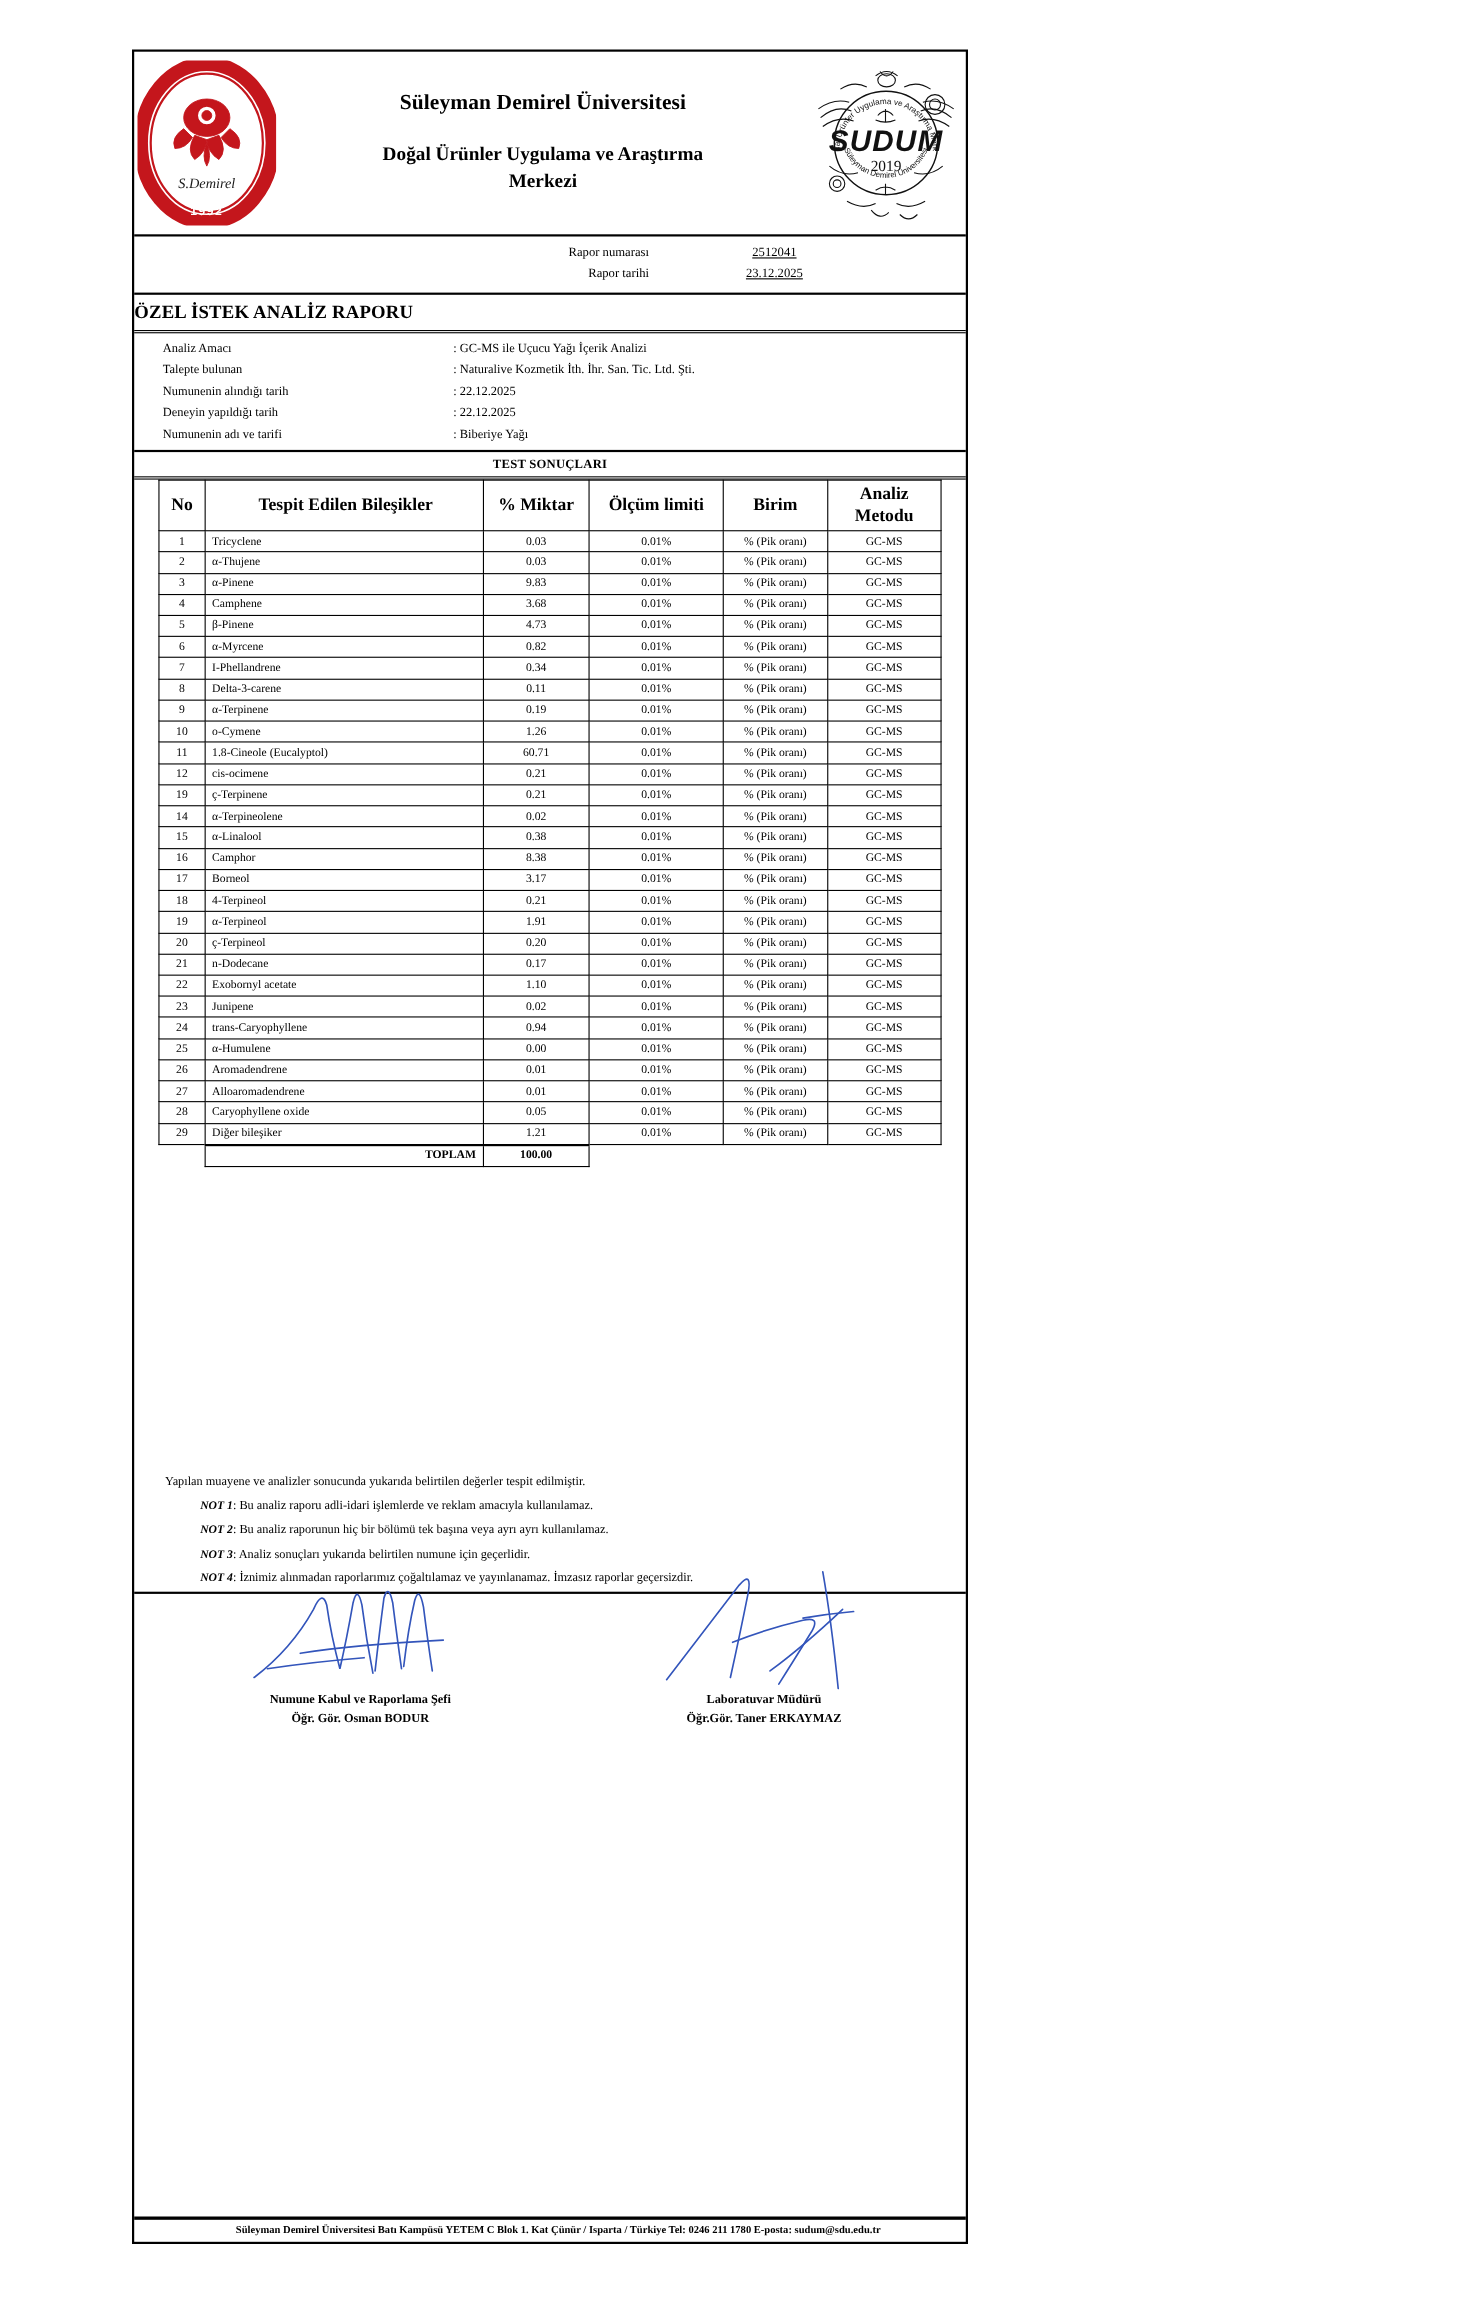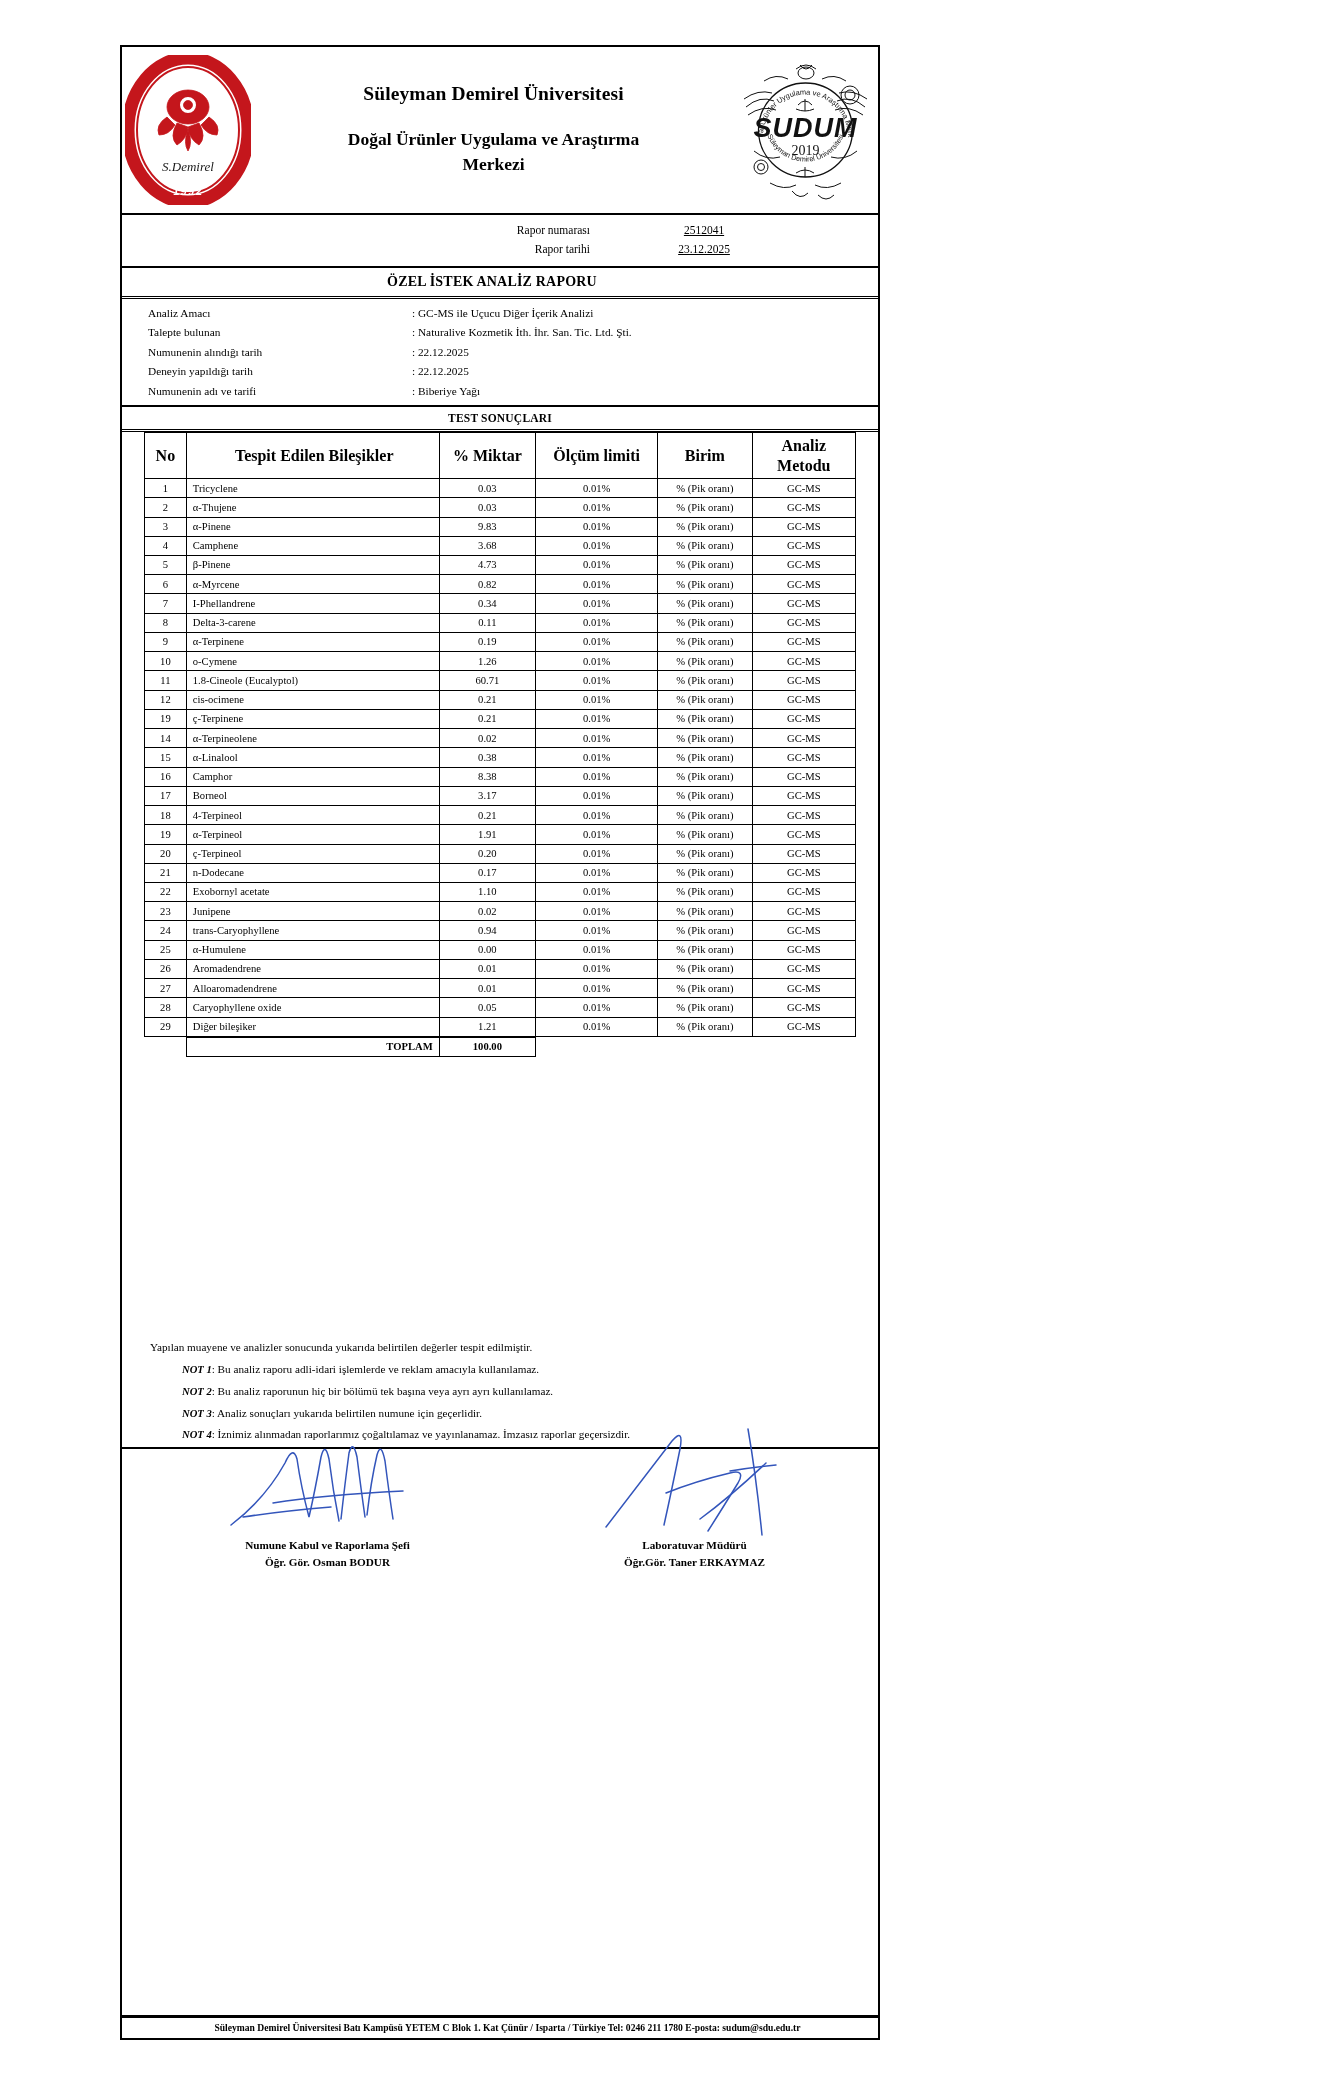--- a/index.html
+++ b/index.html
@@ -88,22 +88,21 @@
     padding-right: 14px;
   }
   .meta-value {
     width: 200px;
     text-align: center;
     text-decoration: underline;
   }
 
   
   .band-title {
-    text-align: center;
-    font-size: 14px;
+    font-size: 17px;
     font-weight: bold;
     letter-spacing: 0.2px;
     padding: 6px 16px 6px 0;
     border-bottom: 3px double #000;
   }
 
   
   .info-block {
     padding: 5px 0 4px 0;
     border-bottom: 2px solid #000;
@@ -306,21 +305,21 @@
       <div class="meta-label">Rapor tarihi</div>
       <div class="meta-value">23.12.2025</div>
     </div>
   </div>
 
   <div class="band-title">ÖZEL İSTEK ANALİZ RAPORU</div>
 
   <div class="info-block">
     <div class="info-row">
       <div class="info-label">Analiz Amacı</div>
-      <div class="info-value">: GC-MS ile Uçucu Diğer İçerik Analizi</div>
+      <div class="info-value">: GC-MS ile Uçucu Yağı İçerik Analizi</div>
     </div>
     <div class="info-row">
       <div class="info-label">Talepte bulunan</div>
       <div class="info-value">: Naturalive Kozmetik İth. İhr. San. Tic. Ltd. Şti.</div>
     </div>
     <div class="info-row">
       <div class="info-label">Numunenin alındığı tarih</div>
       <div class="info-value">: 22.12.2025</div>
     </div>
     <div class="info-row">

